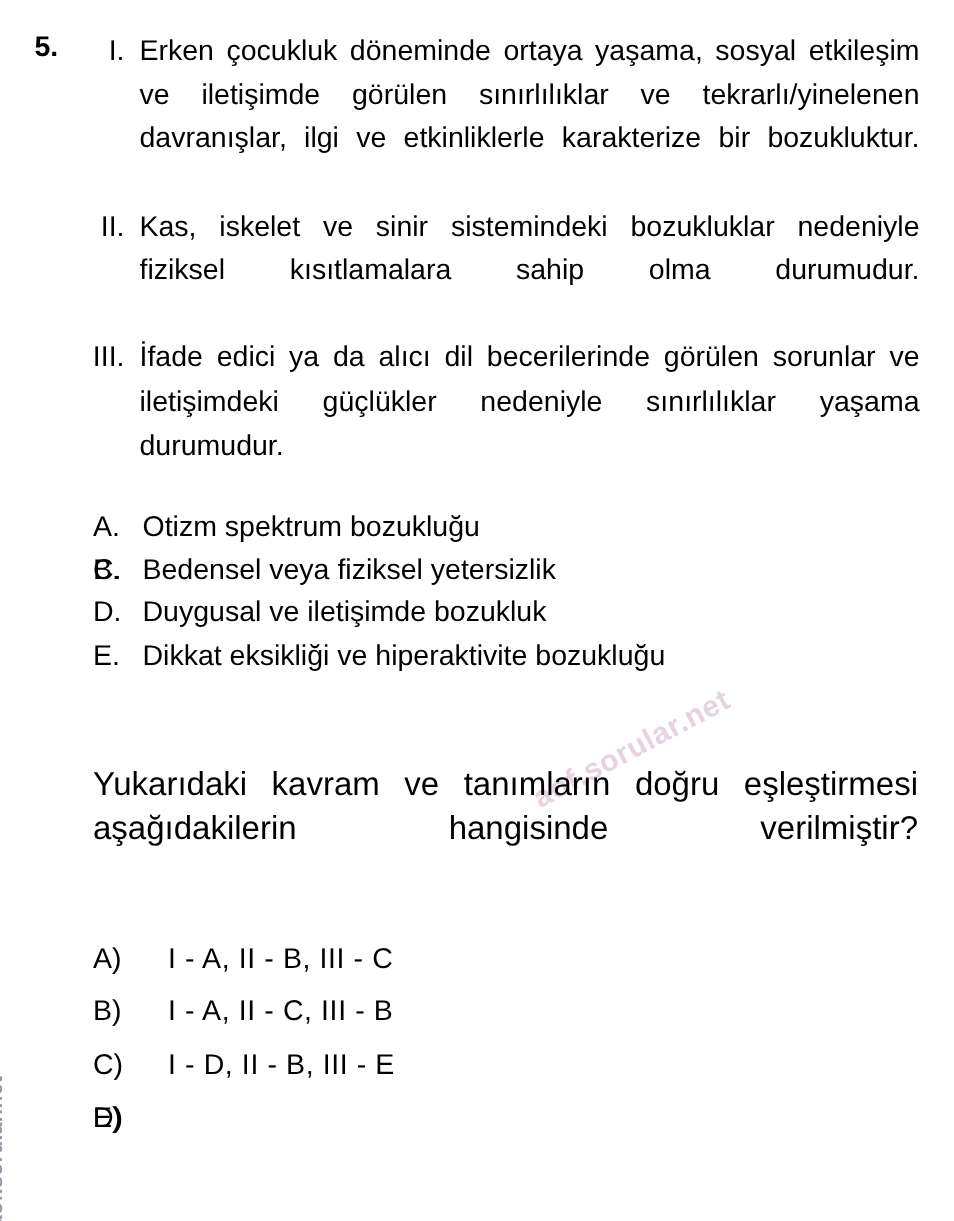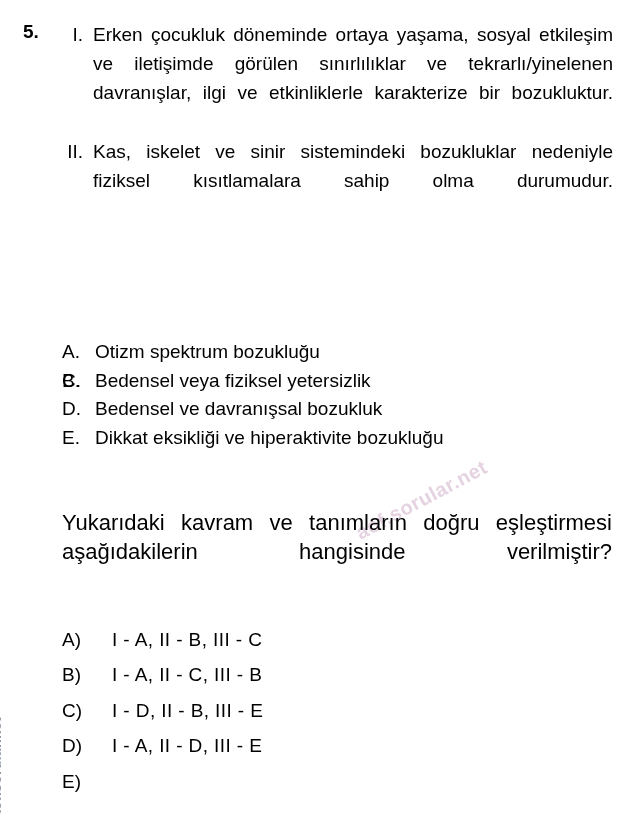--- a/index.html
+++ b/index.html
@@ -176,37 +176,41 @@
 
   <div class="roman-list">
     <div class="roman-item">
       <span class="marker">I.</span>
       <span class="body">Erken çocukluk döneminde ortaya yaşama, sosyal etkileşim ve iletişimde görülen sınırlılıklar ve tekrarlı/yinelenen davranışlar, ilgi ve etkinliklerle karakterize bir bozukluktur.</span>
     </div>
     <div class="roman-item">
       <span class="marker">II.</span>
       <span class="body">Kas, iskelet ve sinir sistemindeki bozukluklar nedeniyle fiziksel kısıtlamalara sahip olma durumudur.</span>
     </div>
+    <div class="roman-item">
+      <span class="marker">III.</span>
+      <span class="body">İfade edici ya da alıcı dil becerilerinde görülen sorunlar ve iletişimdeki güçlükler nedeniyle sınırlılıklar yaşama durumudur.</span>
+    </div>
   </div>
 
   <div class="letter-list">
     <div class="letter-item">
       <span class="marker">A.</span>
       <span class="text">Otizm spektrum bozukluğu</span>
     </div>
     <div class="letter-item">
       <span class="marker">B.</span>
     </div>
     <div class="letter-item">
       <span class="marker">C.</span>
       <span class="text">Bedensel veya fiziksel yetersizlik</span>
     </div>
     <div class="letter-item">
       <span class="marker">D.</span>
-      <span class="text">Bedensel ve davranışsal bozukluk</span>
+      <span class="text">Duygusal ve iletişimde bozukluk</span>
     </div>
     <div class="letter-item">
       <span class="marker">E.</span>
       <span class="text">Dikkat eksikliği ve hiperaktivite bozukluğu</span>
     </div>
   </div>
 
   <div class="prompt">Yukarıdaki kavram ve tanımların doğru eşleştirmesi aşağıdakilerin hangisinde verilmiştir?</div>
 
   <div class="options">
@@ -217,20 +221,19 @@
     <div class="option">
       <span class="marker">B)</span>
       <span class="text">I - A, II - C, III - B</span>
     </div>
     <div class="option">
       <span class="marker">C)</span>
       <span class="text">I - D, II - B, III - E</span>
     </div>
     <div class="option">
       <span class="marker">D)</span>
-      <span class="text">I - A, II - D, III - E</span>
     </div>
     <div class="option">
       <span class="marker">E)</span>
     </div>
   </div>
 
 </div>
 
 </body></html>

